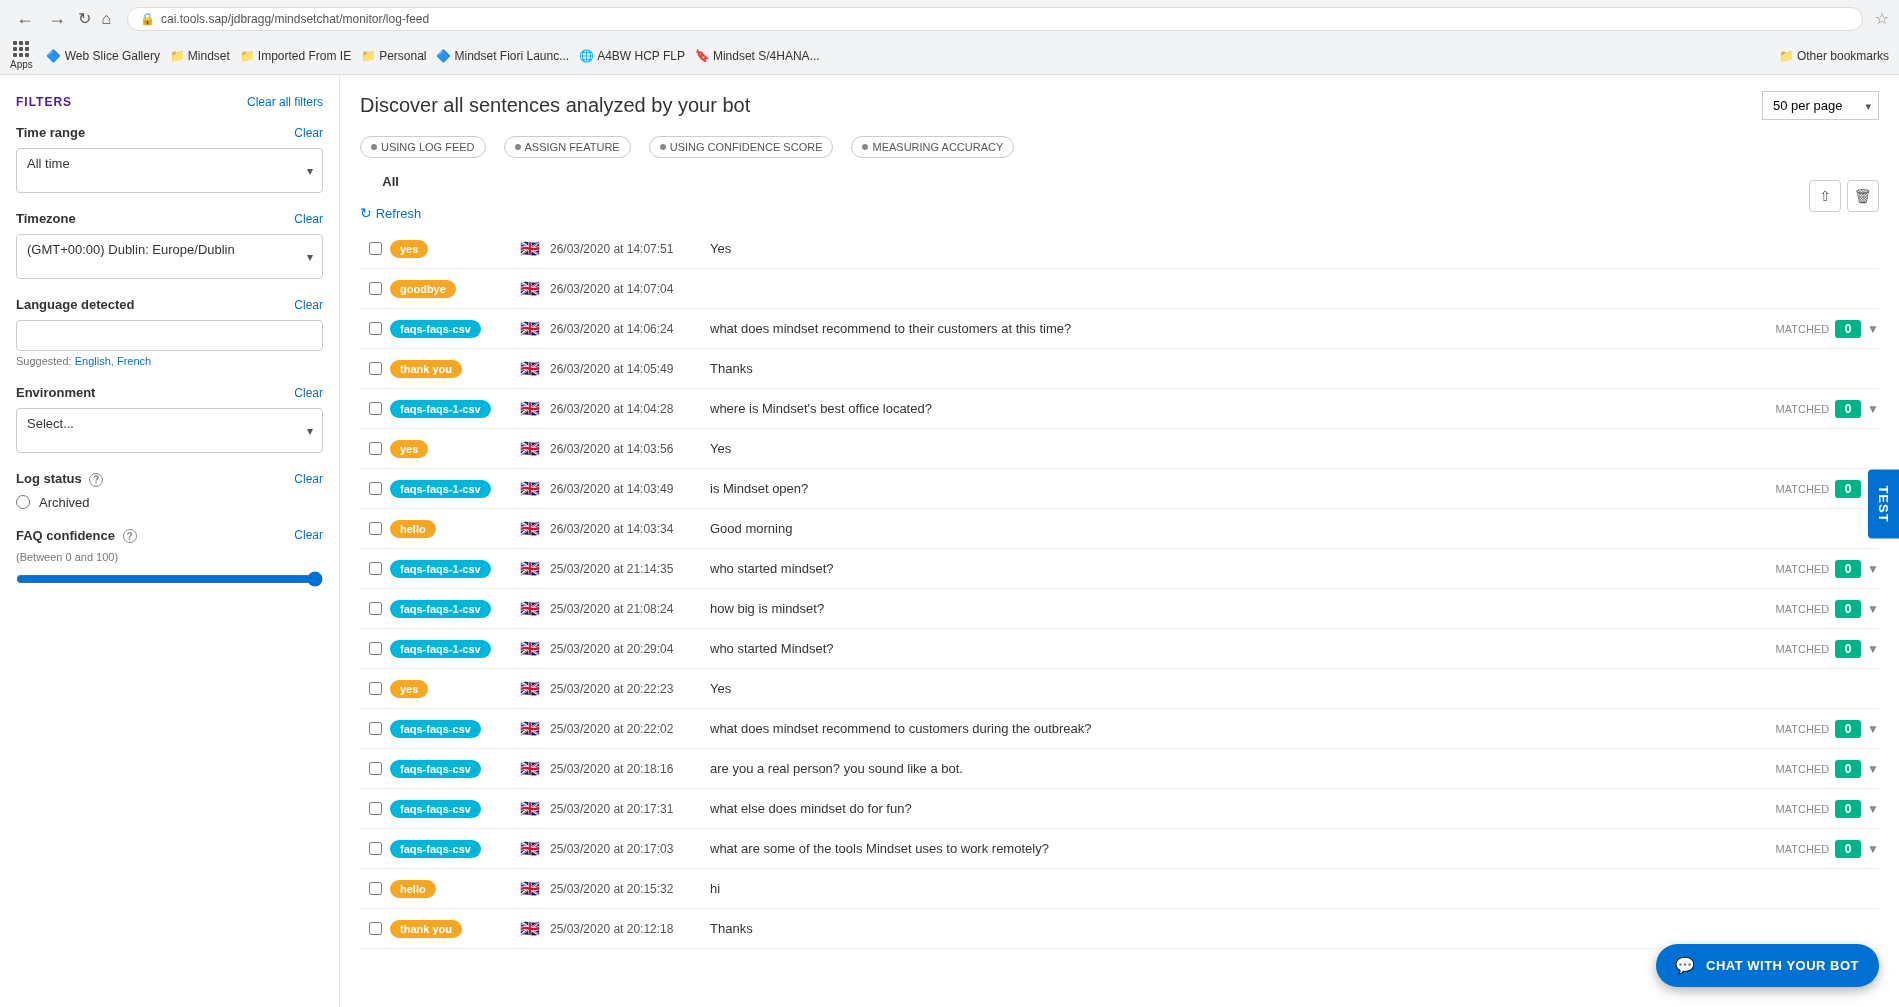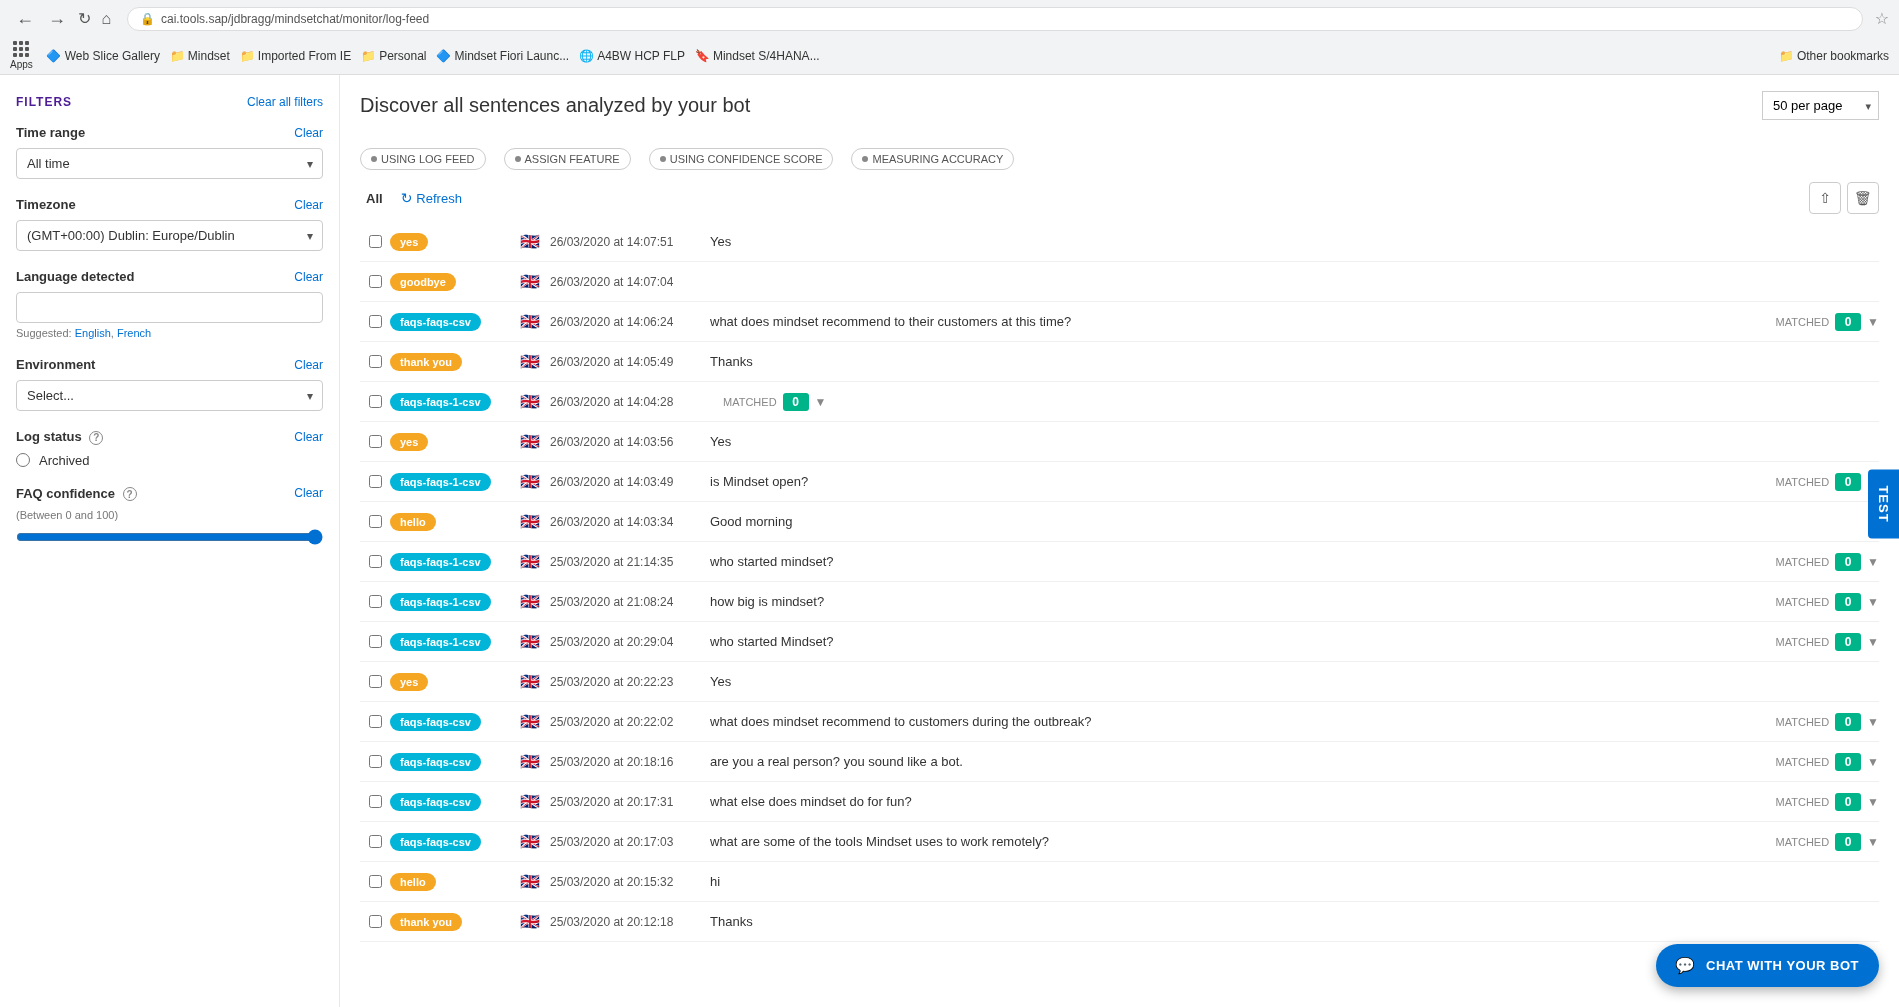--- a/index.html
+++ b/index.html
@@ -22,50 +22,50 @@
     .sidebar { width: 340px; min-width: 340px; background: white; border-right: 1px solid #e8e8e8; padding: 20px 16px; overflow-y: auto; }
     .sidebar-header { display: flex; justify-content: space-between; align-items: center; margin-bottom: 16px; }
     .filters-title { font-weight: 700; font-size: 12px; letter-spacing: 1px; color: #4c1d95; text-transform: uppercase; }
     .clear-all-link { color: #0070d2; font-size: 12px; cursor: pointer; text-decoration: none; }
 
     .filter-section { margin-bottom: 18px; }
     .filter-label-row { display: flex; justify-content: space-between; align-items: center; margin-bottom: 8px; }
     .filter-label { font-size: 13px; font-weight: 600; color: #333; }
     .filter-clear { color: #0070d2; font-size: 12px; cursor: pointer; }
 
-    .filter-select { width: 100%; padding: 7px 30px 7px 10px; border: 1px solid #ccc; border-radius: 4px; font-size: 13px; color: #333; background: white; appearance: none; cursor: pointer; }
+    .filter-select { width: 100%; padding: 7px 30px 21px 10px; border: 1px solid #ccc; border-radius: 4px; font-size: 13px; color: #333; background: white; appearance: none; cursor: pointer; }
     .select-wrapper { position: relative; }
     .select-wrapper::after { content: '▾'; position: absolute; right: 10px; top: 50%; transform: translateY(-50%); pointer-events: none; color: #555; font-size: 12px; }
 
     .filter-input { width: 100%; padding: 7px 10px; border: 1px solid #ccc; border-radius: 4px; font-size: 13px; color: #333; }
     .suggested-text { font-size: 11px; color: #777; margin-top: 4px; }
     .suggested-link { color: #0070d2; text-decoration: none; }
 
     .radio-label { display: flex; align-items: center; gap: 9px; font-size: 13px; cursor: pointer; }
     .radio-input { width: 14px; height: 14px; cursor: pointer; }
     .help-icon { display: inline-flex; align-items: center; justify-content: center; width: 14px; height: 14px; border-radius: 50%; border: 1px solid #888; font-size: 10px; color: #888; cursor: pointer; }
     .between-text { font-size: 11px; color: #777; margin: 4px 0 8px; }
     .range-slider { width: 100%; accent-color: #0070d2; }
 
     
     .main-content { flex: 1; padding: 16px 20px; overflow-y: auto; }
-    .page-header { display: flex; justify-content: space-between; align-items: center; margin-bottom: 28px; }
+    .page-header { display: flex; justify-content: space-between; align-items: center; margin-bottom: 16px; }
     .page-title { font-size: 20px; font-weight: 400; color: #333; }
     .per-page-dropdown { padding: 6px 28px 6px 10px; border: 1px solid #ccc; border-radius: 0; font-size: 13px; background: white; appearance: none; cursor: pointer; }
     .per-page-wrapper { position: relative; }
     .per-page-wrapper::after { content: '▾'; position: absolute; right: 8px; top: 50%; transform: translateY(-50%); pointer-events: none; color: #555; font-size: 11px; }
 
     
     .filter-tabs { display: flex; align-items: center; gap: 18px; margin-bottom: 12px; flex-wrap: wrap; }
     .filter-tab { display: flex; align-items: center; gap: 4px; padding: 4px 10px; border: 1px solid #ccc; border-radius: 20px; font-size: 11px; color: #555; cursor: pointer; background: white; }
     .filter-tab .tab-dot { width: 6px; height: 6px; border-radius: 50%; background: #888; display: inline-block; }
 
     
     .toolbar { display: flex; align-items: center; justify-content: space-between; margin-bottom: 8px; }
-    .toolbar-left { display: flex; align-items: center; gap: 12px; }
+    .toolbar-left { display: flex; align-items: center; gap: 12px; flex-direction: column; }
     .all-btn { font-size: 13px; font-weight: 600; color: #333; cursor: pointer; padding: 4px 6px; }
     .refresh-btn { display: flex; align-items: center; gap: 4px; color: #0070d2; font-size: 13px; cursor: pointer; text-decoration: none; }
     .refresh-icon { font-size: 14px; }
     .toolbar-right { display: flex; align-items: center; gap: 6px; }
     .icon-btn { width: 32px; height: 32px; border: 1px solid #ccc; border-radius: 4px; background: white; display: flex; align-items: center; justify-content: center; cursor: pointer; font-size: 14px; color: #555; }
     .log-row { display: flex; align-items: center; border-bottom: 1px solid #f0f0f0; padding: 6px 0; min-height: 40px; }
     .col-checkbox { width: 30px; display: flex; align-items: center; justify-content: center; }
     .col-checkbox input { cursor: pointer; }
     .col-tag { width: 120px; display: flex; align-items: center; }
     .col-flag { width: 40px; display: flex; align-items: center; justify-content: center; }
@@ -374,20 +374,21 @@
       <div class="col-checkbox">
         <input type="checkbox" style="">
       </div>
       <div class="col-tag">
         <span class="tag tag-blue">faqs-faqs-1-csv</span>
       </div>
       <div class="col-flag">
         <span class="flag">🇬🇧</span>
       </div>
       <div class="col-time">26/03/2020 at 14:04:28</div>
+      <div class="col-message">where is Mindset's best office located?</div>
 
         <div class="col-matched">
           <span class="matched-label">MATCHED</span>
           <span class="matched-badge">0</span>
           <span class="matched-chevron">▼</span>
         </div>
 
     </div>
         <div class="log-row">
       <div class="col-checkbox">

